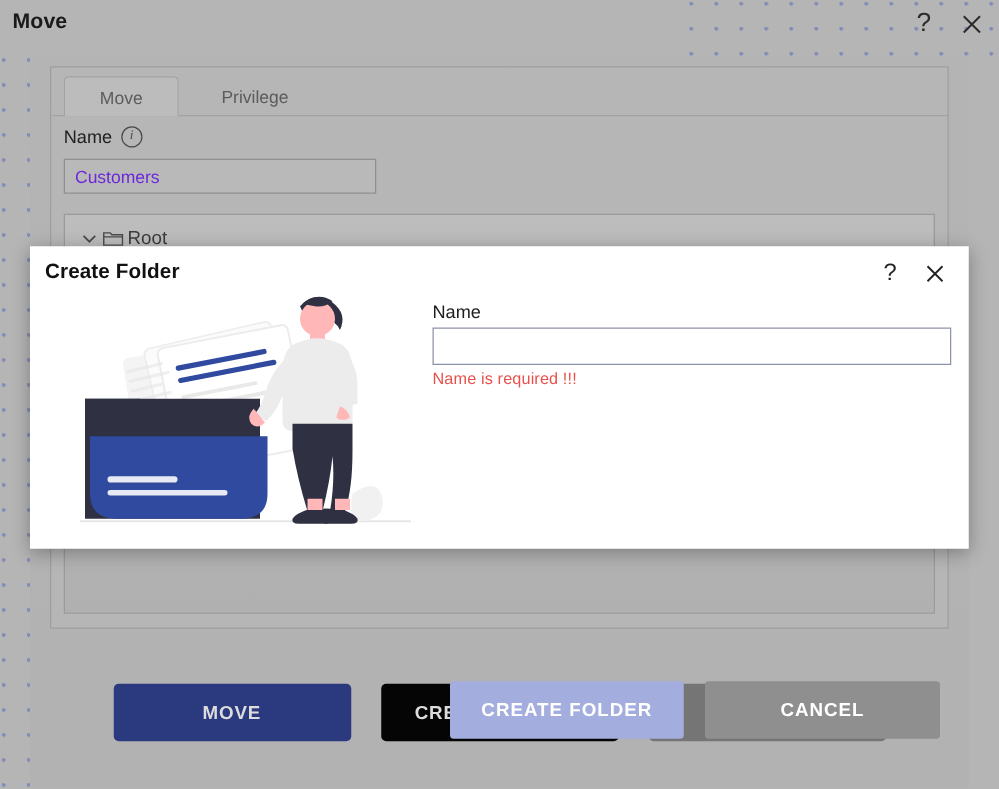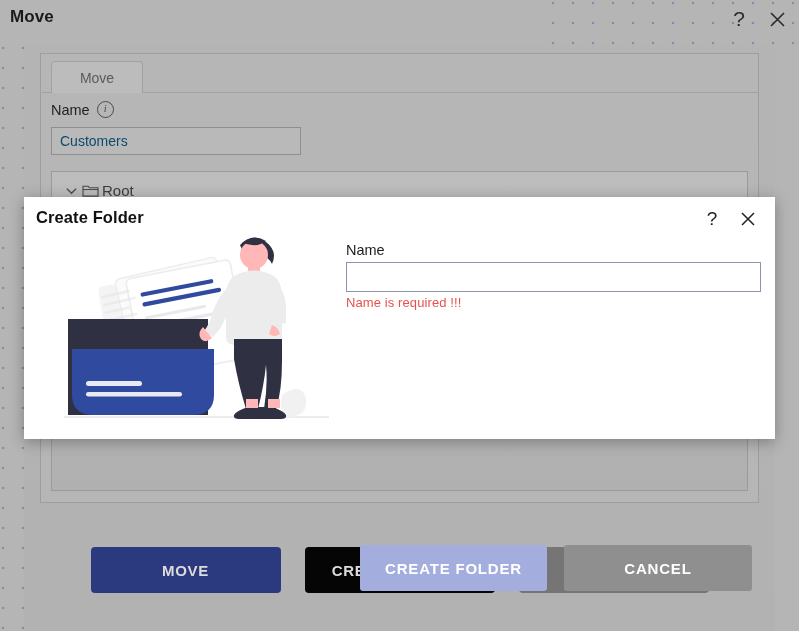--- a/index.html
+++ b/index.html
@@ -140,21 +140,21 @@
   }
   #name-input {
     position: absolute;
     left: 10px; top: 73px;
     width: 250px; height: 28px;
     background: #b9b9b9;
     border: 1px solid #8f8f8f;
     box-sizing: border-box;
     font-family: "Liberation Sans", sans-serif;
     font-size: 14px;
-    color: #0c4a6e;
+    color: #6d28d9;
     padding: 0 8px;
   }
 
   
   #tree-panel {
     position: absolute;
     left: 10px; top: 117px;
     width: 697px; height: 320px;
     background: linear-gradient(#bdbdbd, #b0b0b0);
     border: 1px solid #9a9a9a;
@@ -305,20 +305,23 @@
   </div>
 </div>
 
 <div id="move-panel">
 
   <div id="move-inner">
 
     <div id="tab-strip">
       <div class="tab" id="tab-move">
         <span>Move</span>
+      </div>
+      <div class="tab" id="tab-privilege">
+        <span>Privilege</span>
       </div>
     </div>
 
     <div id="name-row">
       <span id="name-label">Name</span>
       <span id="name-info-icon">i</span>
     </div>
 
     <input id="name-input" type="text" value="Customers" style="">
 

